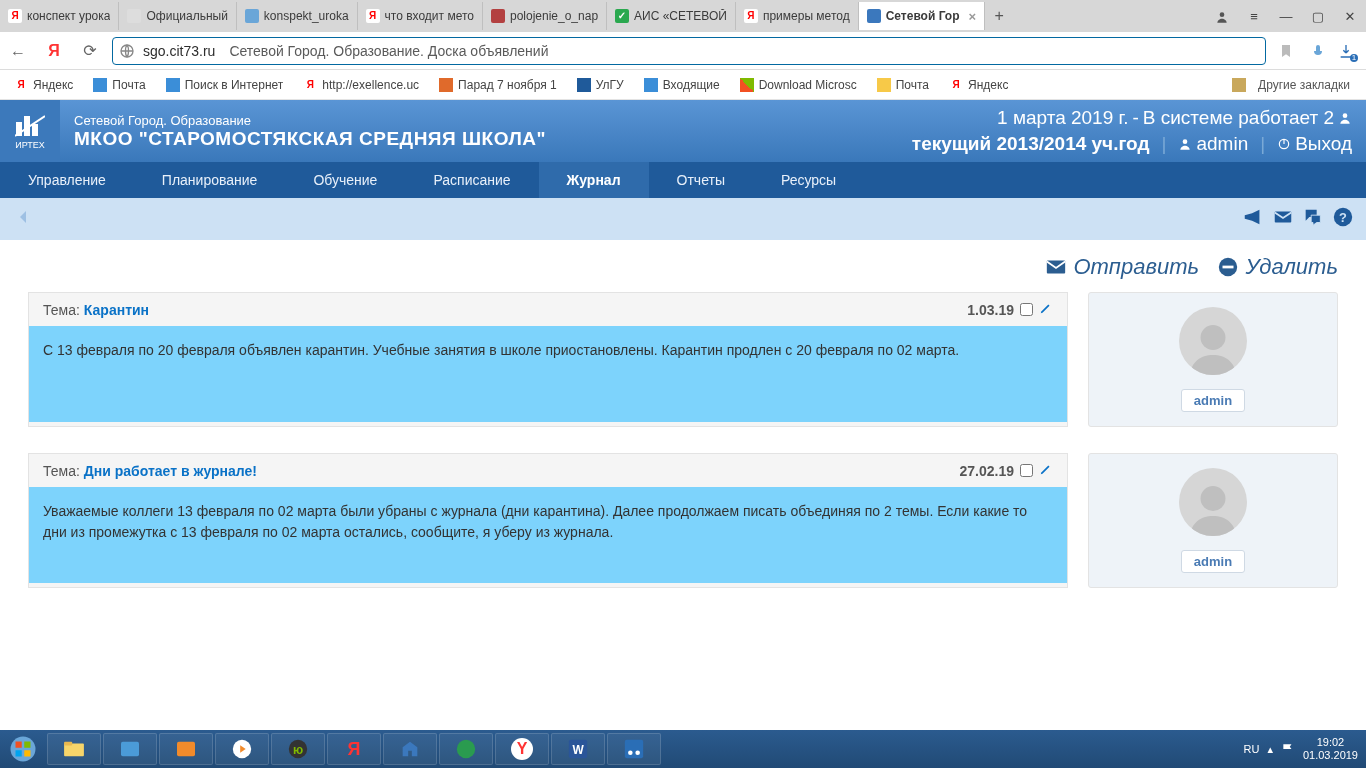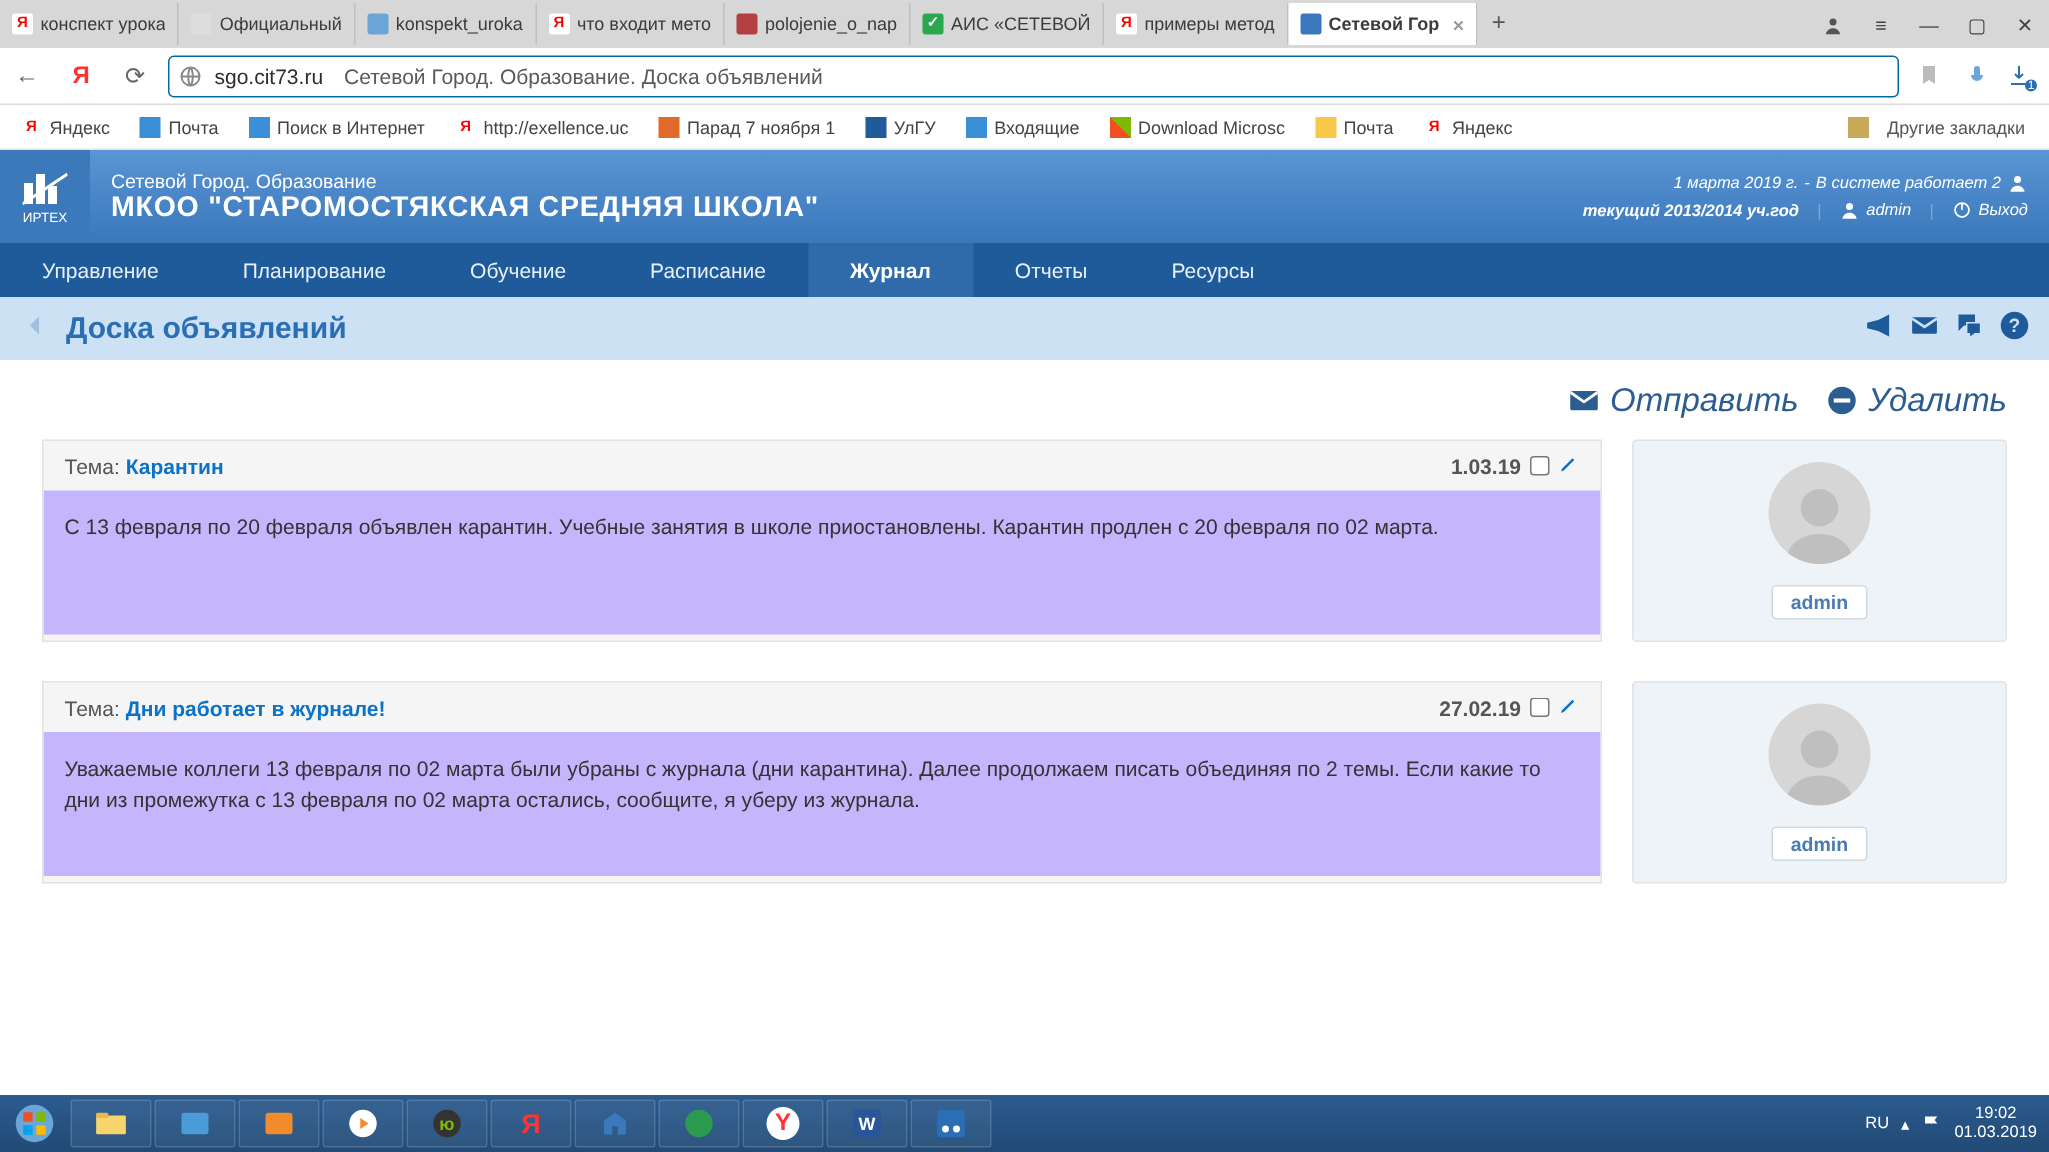--- a/index.html
+++ b/index.html
@@ -31,21 +31,21 @@
   .bmbar .spacer { flex: 1; }
   .bmbar .more { font-size: 12px; color: #555; padding-right: 10px; }
 
   
   .app-header { background: linear-gradient(#5a95d5, #3a78ba); color: #fff; display: flex; height: 62px; }
   .app-header .logo { width: 60px; display: flex; flex-direction: column; justify-content: center; align-items: center; font-size: 9px; background: #3c79bb; }
   .app-header .logo svg { margin-bottom: 2px; }
   .app-header .titles { display: flex; flex-direction: column; justify-content: center; padding-left: 14px; }
   .app-header .subtitle { font-size: 13px; }
   .app-header .title { font-size: 19px; font-weight: bold; letter-spacing: 0.5px; }
-  .app-header .right { margin-left: auto; display: flex; flex-direction: column; align-items: flex-end; justify-content: center; padding-right: 14px; font-size: 11px; font-style: italic; }
+  .app-header .right { margin-left: auto; display: flex; flex-direction: column; align-items: flex-end; justify-content: center; padding-right: 14px; font-size: 19px; }
   .app-header .right .row1 { display: flex; align-items: center; gap: 4px; }
   .app-header .right .row2 { display: flex; align-items: flex-end; gap: 12px; margin-top: 4px; }
   .app-header .right .label { font-weight: bold; }
   .app-header .right .link { display: flex; align-items: center; gap: 4px; cursor: pointer; }
 
   
   .topnav { background: #1f5a9a; display: flex; height: 36px; align-items: stretch; }
   .topnav .item { color: #e8f0fa; font-size: 14px; display: flex; align-items: center; padding: 0 28px; cursor: pointer; }
   .topnav .item.active { background: #2f6bab; color: #fff; font-weight: 600; }
 
@@ -64,21 +64,21 @@
   .board { padding: 0 28px 20px; }
   .row { display: flex; gap: 20px; margin-bottom: 26px; }
   .card { flex: 1; background: #f5f5f5; border: 1px solid #e3e3e3; border-radius: 0; overflow: hidden; }
   .card .chead { display: flex; align-items: center; padding: 8px 14px; font-size: 14px; }
   .card .chead .tlabel { color: #555; margin-right: 4px; }
   .card .chead .ttopic { color: #0a72c7; font-weight: 600; }
   .card .chead .spacer { flex: 1; }
   .card .chead .date { color: #555; font-weight: bold; }
   .card .chead input[type=checkbox] { margin: 0 6px; }
   .card .chead .edit { color: #0a72c7; }
-  .card .cbody { background: #c4b5fd; padding: 14px 14px 32px; font-size: 14px; color: #333; line-height: 1.5; min-height: 96px; }
+  .card .cbody { background: #7dd3fc; padding: 14px 14px 32px; font-size: 14px; color: #333; line-height: 1.5; min-height: 96px; }
 
   .author { width: 250px; background: #eef3f8; border: 1px solid #e3e3e3; border-radius: 3px; display: flex; flex-direction: column; align-items: center; justify-content: center; padding: 14px; }
   .author .avatar { width: 68px; height: 68px; border-radius: 50%; background: #d6d6d6; display: flex; align-items: flex-end; justify-content: center; overflow: hidden; margin-bottom: 14px; }
   .author .name { background: #fff; border: 1px solid #cfd9e4; border-radius: 3px; padding: 3px 12px; font-size: 13px; color: #4a7bb4; font-weight: 600; }
 
   
   .taskbar { position: fixed; bottom: 0; left: 0; right: 0; height: 38px; background: linear-gradient(#2b5b8f, #214a75); display: flex; align-items: center; }
   .taskbar .start { width: 46px; height: 38px; display: flex; align-items: center; justify-content: center; }
   .taskbar .tbtn { width: 54px; height: 32px; margin: 0 1px; display: flex; align-items: center; justify-content: center; border: 1px solid rgba(255,255,255,0.15); border-radius: 2px; background: rgba(255,255,255,0.06); }
   .taskbar .spacer { flex: 1; }
@@ -262,21 +262,20 @@
   <div class="item">Отчеты</div>
   <div class="item">Ресурсы</div>
 </div>
 
 <div class="pagebar">
   <span class="back">
     <svg width="24" height="24" viewBox="0 0 24 24" fill="#9ec0e3">
         <path d="M14 6l-6 6 6 6V6z"></path>
       </svg>
   </span>
-  <span class="ptitle">Доска объявлений</span>
   <span class="spacer"></span>
   <span class="ico"><svg width="22" height="22" viewBox="0 0 24 24" fill="#1f5a9a">
         <path d="M3 10v4l8 2 8 4V4l-8 4-8 2z"></path>
       </svg></span>
   <span class="ico"><svg width="22" height="22" viewBox="0 0 24 24" fill="#1f5a9a">
         <rect x="3" y="6" width="18" height="12" rx="1"></rect>
         <path d="M3 7l9 6 9-6" stroke="#cde1f4" stroke-width="2" fill="none"></path>
       </svg></span>
   <span class="ico"><svg width="22" height="22" viewBox="0 0 24 24" fill="#1f5a9a">
         <path d="M4 4h12v8H8l-4 4V4z"></path>

